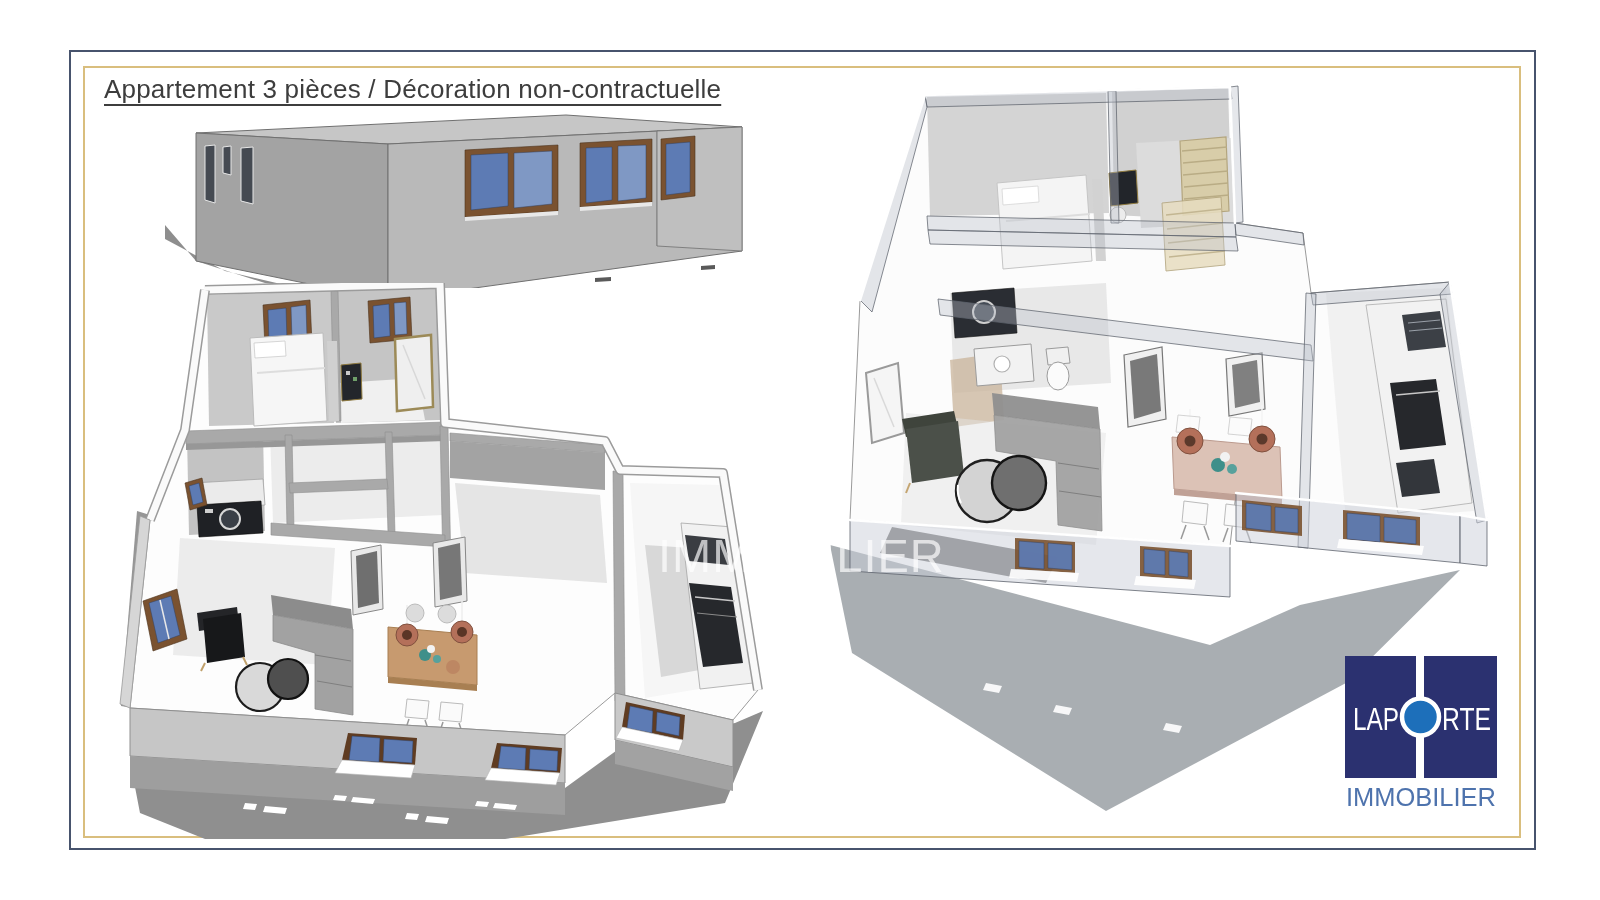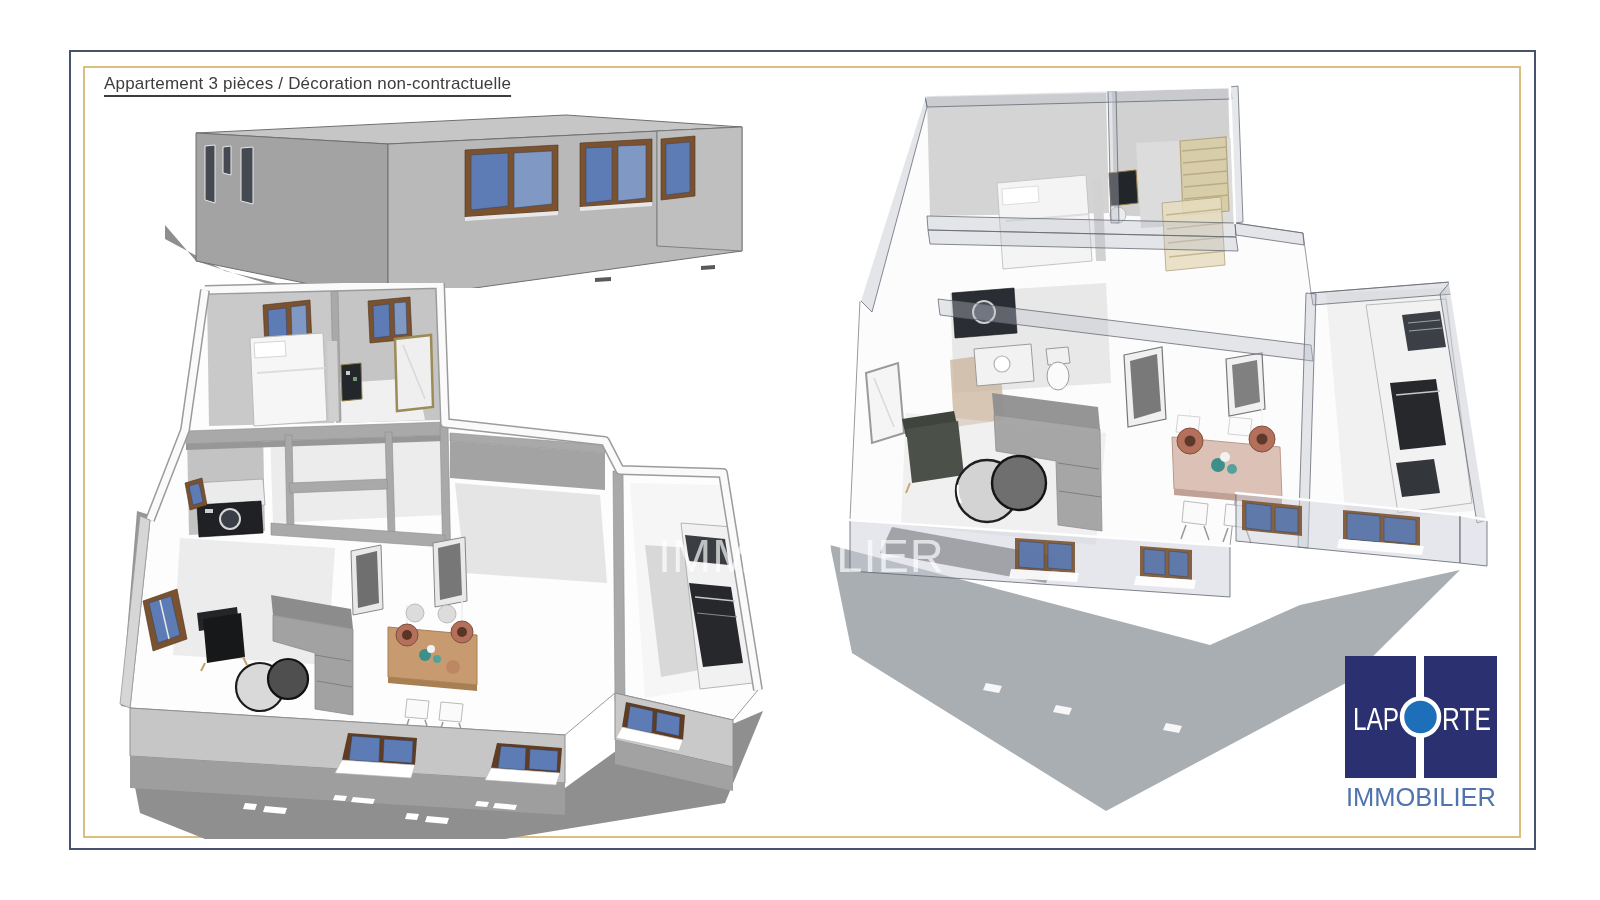--- a/index.html
+++ b/index.html
@@ -4,21 +4,21 @@
 <style>
   html,body{margin:0;padding:0;background:#ffffff;}
   #canvas{position:relative;width:1600px;height:900px;background:#ffffff;overflow:hidden;
           font-family:"Liberation Sans", sans-serif;}
   
   .frame-outer{position:absolute;left:69px;top:50px;width:1463px;height:796px;
                border:2px solid var(--frame_outer);}
   .frame-inner{position:absolute;left:83px;top:66px;width:1434px;height:768px;
                border:2px solid var(--frame_inner);}
   
-  .page-title{position:absolute;left:104px;top:74px;font-size:17px;color:var(--title_text);
+  .page-title{position:absolute;left:104px;top:74px;font-size:26px;color:var(--title_text);
               white-space:nowrap;letter-spacing:.2px;
               text-decoration:underline;text-decoration-thickness:1.5px;text-underline-offset:6px;}
   
   .view{position:absolute;}
   #view-exterior{left:165px;top:103px;width:585px;height:185px;}
   #view-solid{left:85px;top:283px;width:685px;height:560px;}
   #view-transparent{left:806px;top:83px;width:706px;height:740px;}
   
   .watermark{position:absolute;left:658px;top:528px;font-size:47px;font-weight:300;
              color:rgba(255,255,255,0.68);letter-spacing:1px;z-index:30;pointer-events:none;}

